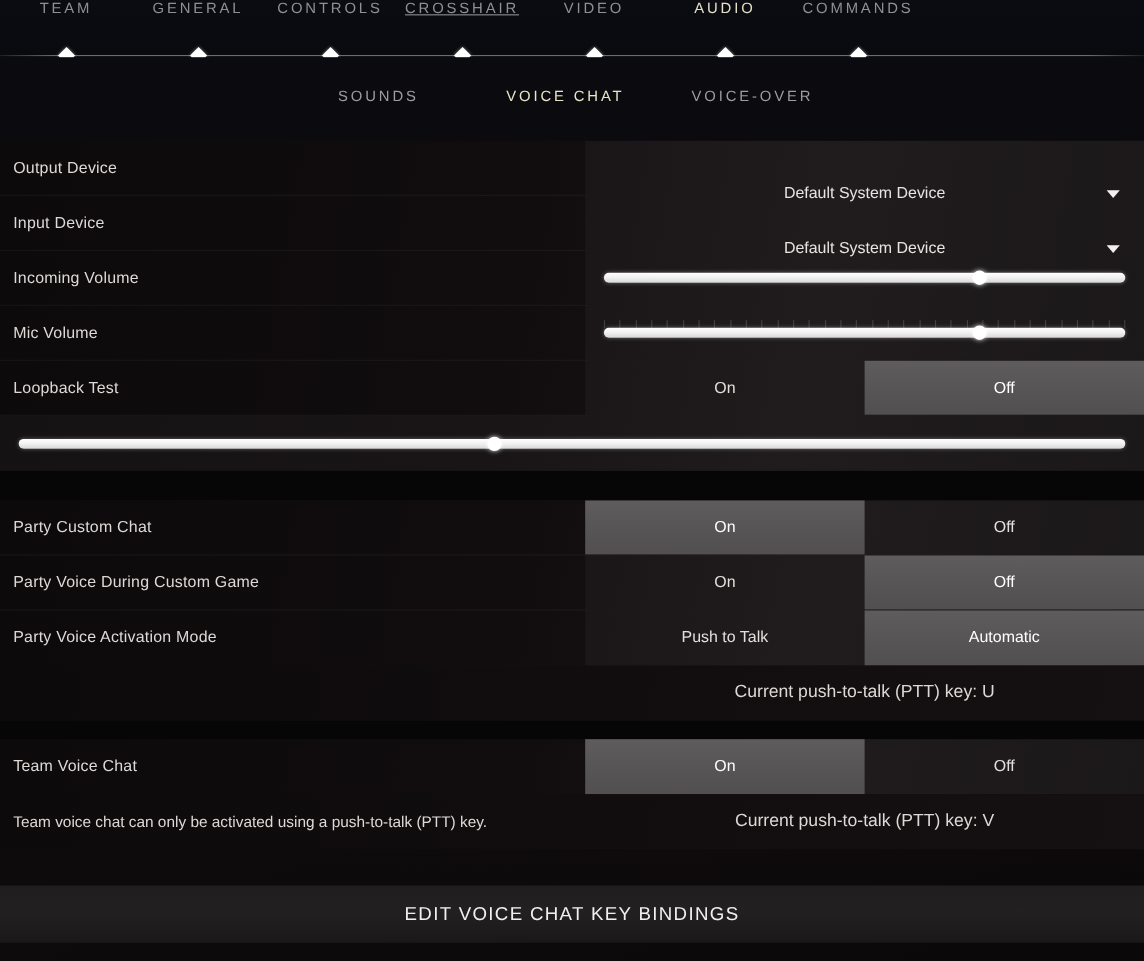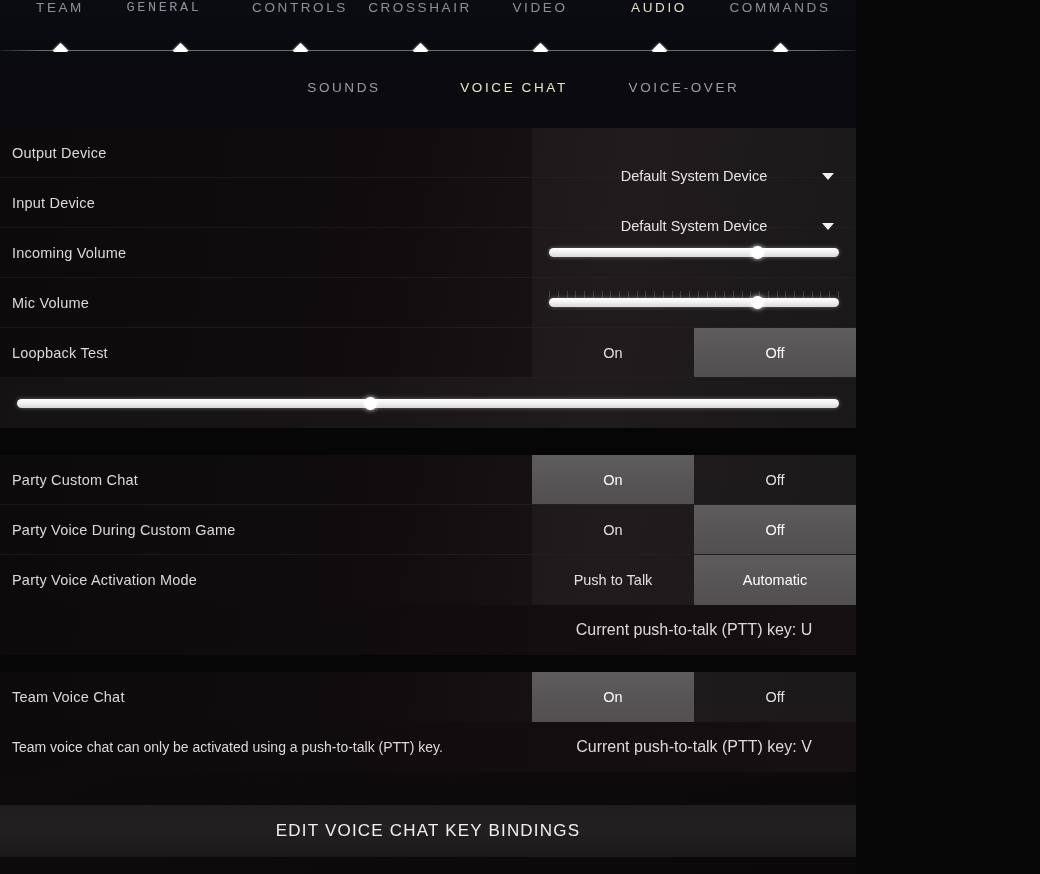--- a/index.html
+++ b/index.html
@@ -7,21 +7,21 @@
   html, body {
     width: 1040px;
     height: 874px;
     overflow: hidden;
     background: #070607;
     font-family: "Liberation Sans", sans-serif;
   }
 
   #app {
     position: relative;
-    width: 856px;
+    width: 1040px;
     height: 874px;
     background:
       radial-gradient(ellipse 900px 420px at 62% 58%, rgba(52,36,40,0.55) 0%, rgba(20,16,18,0.25) 52%, rgba(0,0,0,0) 78%),
       radial-gradient(ellipse 620px 340px at 18% 30%, rgba(30,24,28,0.45) 0%, rgba(0,0,0,0) 70%),
       linear-gradient(160deg, #0d0c10 0%, #100d0f 40%, #0a0809 100%);
     overflow: hidden;
   }
 
   
   .topnav {
@@ -245,23 +245,23 @@
   }
 </style>
 </head>
 <body>
 
 <div id="app">
 
   <div class="topnav">
     <div class="topnav-inner" id="topnav-items" style="position: relative; width: 1040px; height: 20px;">
         <div class="nav-item" style="position: absolute; left: 60px; top: 0px; transform: translateX(-50%);">TEAM</div>
-        <div class="nav-item" style="position: absolute; left: 164px; top: 0px; transform: translateX(-50%); font-family: Liberation Mono, monospace;">GENERAL</div>
+        <div class="nav-item" style="position: absolute; left: 180px; top: 0px; transform: translateX(-50%);">GENERAL</div>
         <div class="nav-item" style="position: absolute; left: 300px; top: 0px; transform: translateX(-50%);">CONTROLS</div>
-        <div class="nav-item" style="position: absolute; left: 420px; top: 0px; transform: translateX(-50%);">CROSSHAIR</div>
+        <div class="nav-item" style="position: absolute; left: 420px; top: 0px; transform: translateX(-50%); text-decoration: underline;">CROSSHAIR</div>
         <div class="nav-item" style="position: absolute; left: 540px; top: 0px; transform: translateX(-50%);">VIDEO</div>
         <div class="nav-item active" style="position: absolute; left: 659px; top: 0px; transform: translateX(-50%);">AUDIO</div>
         <div class="nav-item" style="position: absolute; left: 780px; top: 0px; transform: translateX(-50%);">COMMANDS</div>
       </div>
     <div class="nav-rule"></div>
     <div id="topnav-diamonds">
         <div class="diamond" style="left: 60px;"></div>
         <div class="diamond" style="left: 180px;"></div>
         <div class="diamond" style="left: 300px;"></div>
         <div class="diamond" style="left: 420px;"></div>

